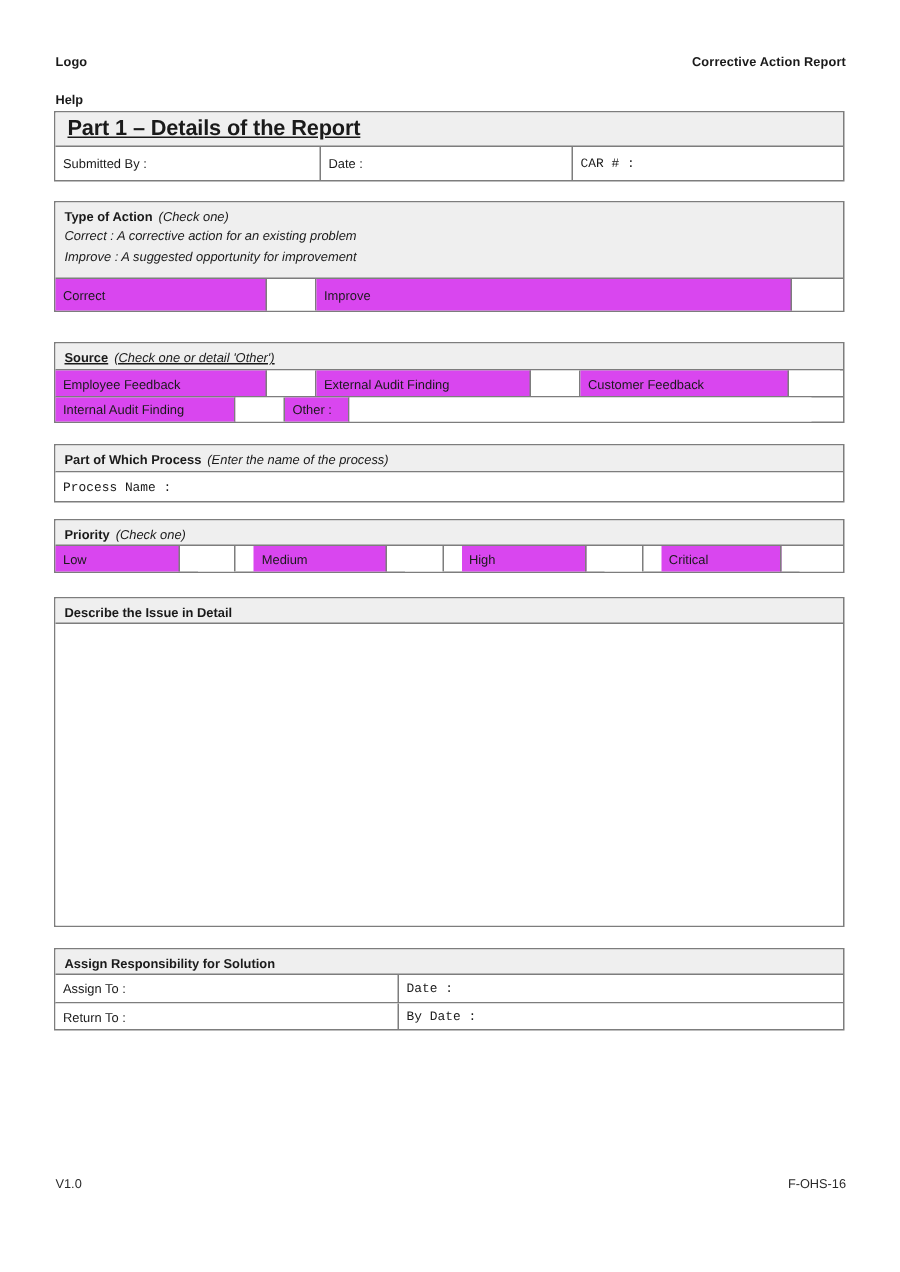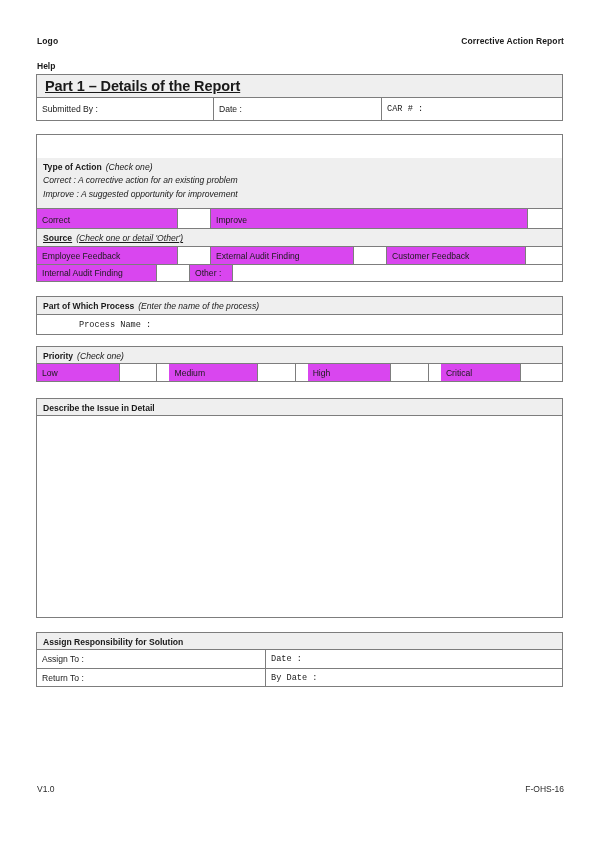--- a/index.html
+++ b/index.html
@@ -85,21 +85,20 @@
   }
   .band .hint {
     font-weight: normal;
     font-style: italic;
     margin-left: 4px;
   }
   .band.tall {
     display: block;
     padding-bottom: 5px;
     line-height: 1.55;
-    margin-top: 23px;
   }
   .band.tall .sub {
     font-weight: normal;
     font-style: italic;
     display: block;
   }
   
   .part-title {
     background: #efefef;
     border-bottom: 1px solid #7d7d7d;
@@ -183,21 +182,21 @@
       <div class="cell" style="width:43px;">Other :</div>
       <div class="cell white" style="width:308px;"></div>
     </div>
   </div>
 
   <div class="block" style="top:296px;">
     <div class="band" style="height:18px;">
       <span>Part of Which Process</span>
         <span class="hint">(Enter the name of the process)</span>
     </div>
-    <div class="row" style="height:19px;margin-left:37px;">
+    <div class="row" style="height:19px;">
       <div class="cell white" style="width:525px;">Process Name :</div>
     </div>
   </div>
 
   <div class="block" style="top:346px;">
     <div class="band" style="height:17px;">
       <span>Priority</span>
         <span class="hint">(Check one)</span>
     </div>
     <div class="row" style="height:17px;gap:12px;">

